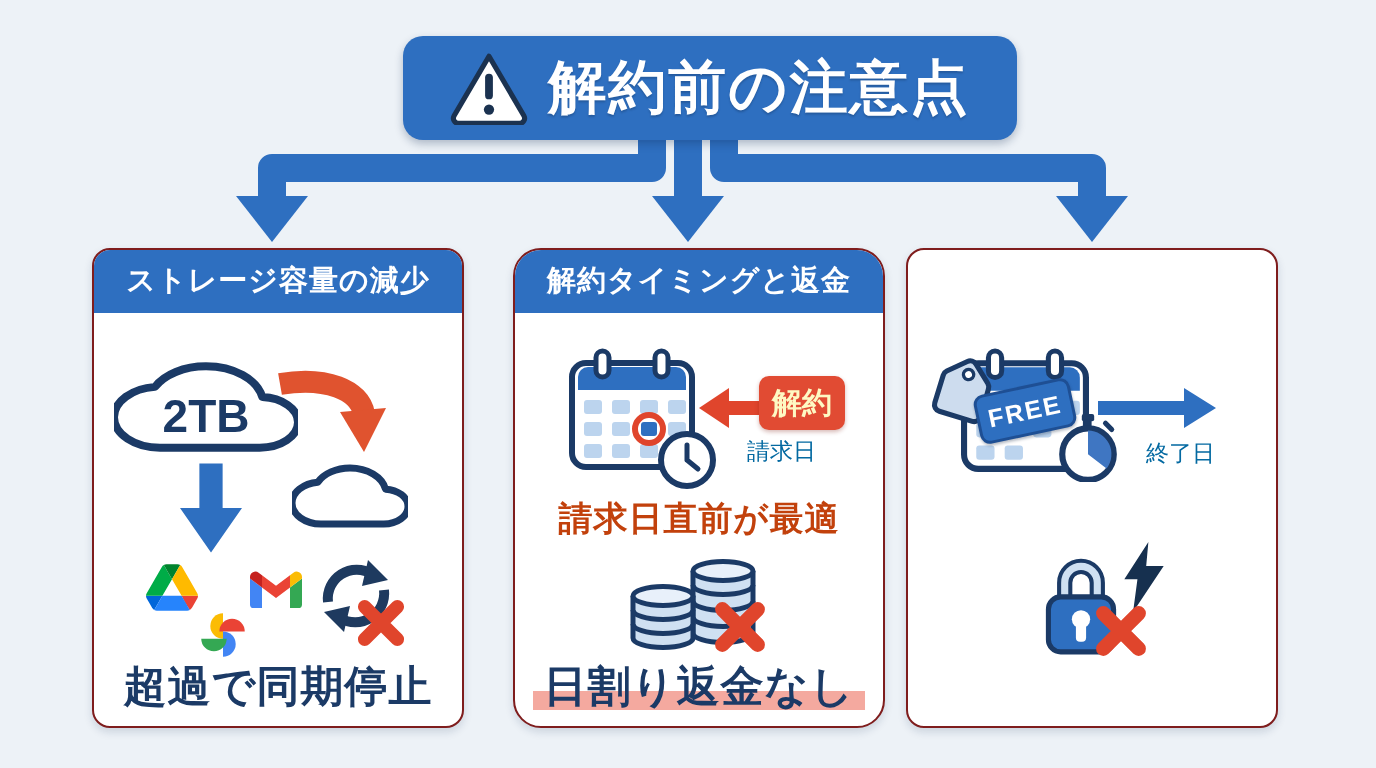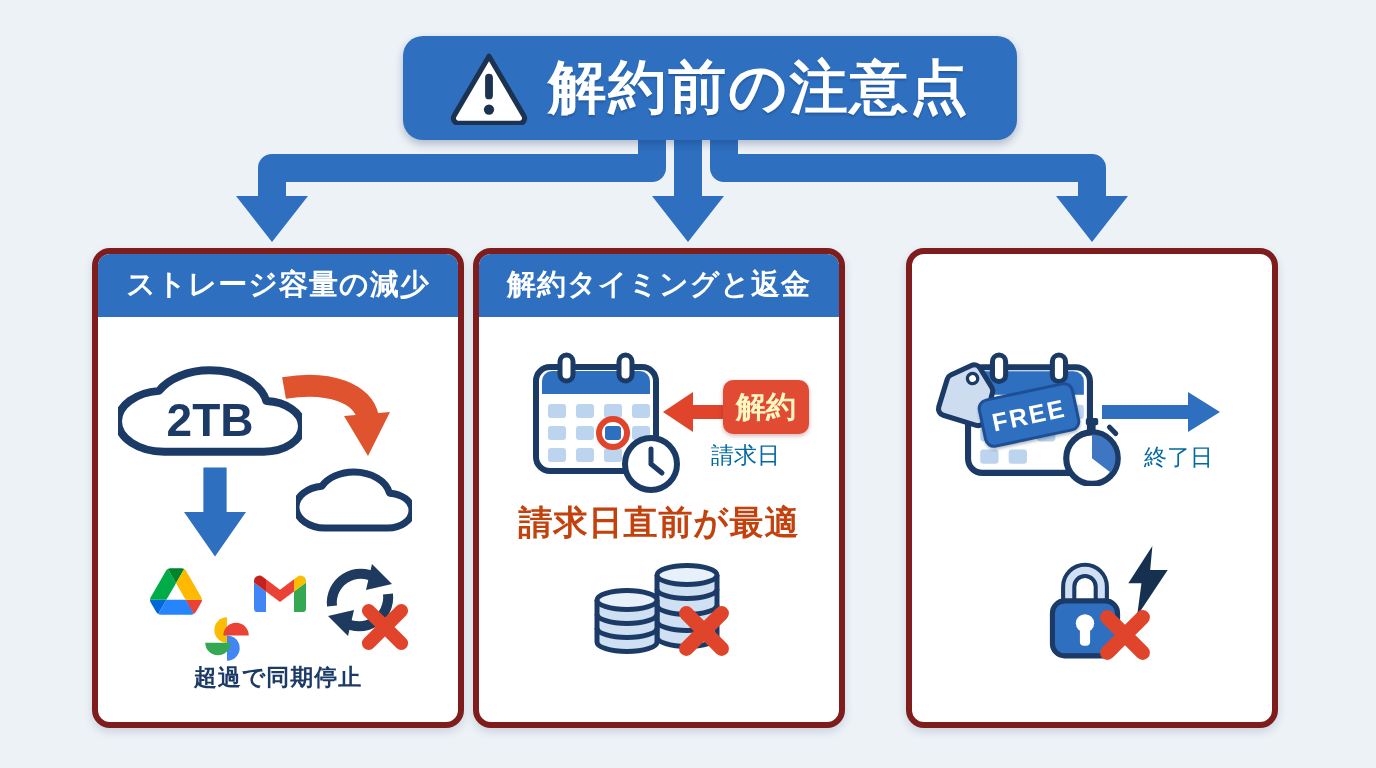--- a/index.html
+++ b/index.html
@@ -11,31 +11,31 @@
     background:#2e6fc0;border-radius:20px;display:flex;align-items:center;justify-content:center;
     gap:20px;box-shadow:0 4px 8px rgba(16,40,80,.28);}
   .banner-title{color:#fff;font-size:58px;font-weight:800;letter-spacing:2px;white-space:nowrap;
     text-shadow:0 2px 2px rgba(10,30,60,.25);}
 
   
   .connector{position:absolute;left:0;top:0;width:1376px;height:260px;}
 
   
   .card{position:absolute;top:248px;width:372px;height:480px;background:#fff;
-    border:6px solid #7f1d1d;border-radius:18px;box-sizing:border-box;
+    border:2px solid #7f1d1d;border-radius:18px;box-sizing:border-box;
     box-shadow:0 4px 8px rgba(16,40,80,.15);overflow:hidden;}
   .card-header{position:absolute;left:-1px;top:-1px;right:-1px;height:64px;background:#2e6fc0;
     display:flex;align-items:center;justify-content:center;color:#fff;font-size:29px;font-weight:800;
     letter-spacing:1px;white-space:nowrap;}
-  .card1{left:92px;} .card2{left:473px;} .card3{left:906px;}
+  .card1{left:92px;} .card2{left:513px;border-radius:28px;} .card3{left:906px;}
 
   .abs{position:absolute;}
   .cloud-label{position:absolute;left:0;top:28%;width:100%;height:58%;display:flex;
     align-items:center;justify-content:center;color:#1b3a66;font-weight:800;}
-  .caption{position:absolute;left:0;right:0;top:408px;text-align:center;font-size:23px;
+  .caption{position:absolute;left:0;right:0;top:408px;text-align:center;font-size:43px;
     font-weight:800;color:#1b3a66;letter-spacing:1px;white-space:nowrap;}
   .caption .hl{background:linear-gradient(180deg,rgba(0,0,0,0) 60%,#f4a99f 60%);padding:0 10px;}
   .tip{position:absolute;left:0;right:0;top:246px;text-align:center;font-size:34px;
     font-weight:800;color:#c2410c;letter-spacing:1px;white-space:nowrap;}
   .side-label{position:absolute;font-size:23px;font-weight:400;color:#0369a1;white-space:nowrap;}
 
   .badge-cancel{position:absolute;left:244px;top:126px;width:86px;height:54px;background:#e14b33;
     border-radius:10px;display:flex;align-items:center;justify-content:center;color:#fef9c3;
     font-size:30px;font-weight:800;box-shadow:0 2px 4px rgba(120,20,10,.3);}
   .badge-free{position:absolute;left:68px;top:136px;width:92px;height:44px;background:#2e6fc0;
@@ -179,20 +179,21 @@
         <path d="M66 44 h0 M66 37 a30 9.5 0 0 0 60 0 M66 53 a30 9.5 0 0 0 60 0 M66 69 a30 9.5 0 0 0 60 0" fill="none"></path>
         <path d="M6 48 v42 a30 9.5 0 0 0 60 0 V48"></path>
         <ellipse cx="36" cy="48" rx="30" ry="9.5" fill="#e8f0fa"></ellipse>
         <path d="M6 62 a30 9.5 0 0 0 60 0 M6 76 a30 9.5 0 0 0 60 0" fill="none"></path>
       </g>
     </svg>
     <svg class="abs" style="left:198px;top:350px;" width="54" height="54" viewBox="0 0 52 52">
       <path d="M9 9 L43 43 M43 9 L9 43" stroke="#e0452c" stroke-width="14" stroke-linecap="round"></path>
     </svg>
 
+    <div class="caption"><span class="hl">日割り返金なし</span></div>
   </div>
 
   <div class="card card3">
 
     <svg class="abs" style="left:50px;top:96px;" width="134" height="130" viewBox="0 0 130 128">
       <rect x="5" y="17" width="120" height="104" rx="14" fill="#ffffff" stroke="#1b3a66" stroke-width="6"></rect>
       <path d="M11 44 v-13 a10 10 0 0 1 10-10 h88 a10 10 0 0 1 10 10 v13 z" fill="#2e6fc0"></path>
       <rect x="29" y="5" width="13" height="26" rx="6.5" fill="#ffffff" stroke="#1b3a66" stroke-width="5"></rect>
       <rect x="88" y="5" width="13" height="26" rx="6.5" fill="#ffffff" stroke="#1b3a66" stroke-width="5"></rect>
       <g fill="#bcd4ee">
@@ -219,21 +220,21 @@
       <rect x="27" y="0" width="12" height="7" rx="2" fill="#1b3a66"></rect>
       <rect x="29.5" y="5" width="7" height="8" fill="#1b3a66"></rect>
       <path d="M50 9 L56 15" stroke="#1b3a66" stroke-width="5" stroke-linecap="round"></path>
       <circle cx="33" cy="39" r="25" fill="#ffffff" stroke="#1b3a66" stroke-width="6"></circle>
       <path d="M33 39 L33 16 A23 23 0 0 1 51 53 Z" fill="#3f76c2"></path>
     </svg>
 
     <svg class="abs" style="left:190px;top:138px;" width="118" height="40" viewBox="0 0 118 40">
       <polygon points="0,13 86,13 86,0 118,20 86,40 86,27 0,27" fill="#2e6fc0"></polygon>
     </svg>
-    <div class="side-label" style="left:232px;top:188px;">終了日</div>
+    <div class="side-label" style="left:238px;top:188px;">終了日</div>
 
 
     <svg class="abs" style="left:132px;top:296px;" width="82" height="112" viewBox="0 0 80 110">
       <path d="M24 54 V36 a16 16 0 0 1 32 0 V54" fill="none" stroke="#1b3a66" stroke-width="15"></path>
       <path d="M24 54 V36 a16 16 0 0 1 32 0 V54" fill="none" stroke="#cfe0f2" stroke-width="7"></path>
       <rect x="8" y="50" width="64" height="54" rx="12" fill="#2e6fc0" stroke="#1b3a66" stroke-width="5"></rect>
       <circle cx="40" cy="72" r="9" fill="#ffffff"></circle>
       <rect x="35" y="76" width="10" height="18" rx="4" fill="#ffffff"></rect>
     </svg>
     <svg class="abs" style="left:216px;top:292px;" width="40" height="70" viewBox="0 0 36 64">

